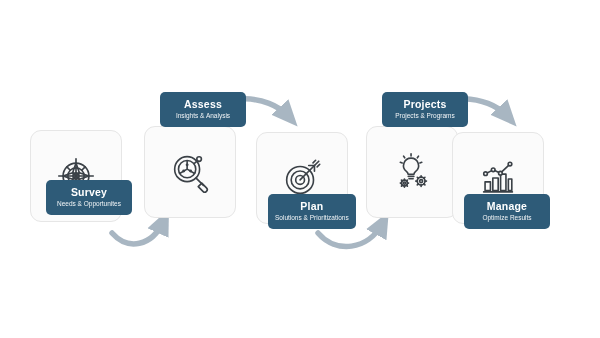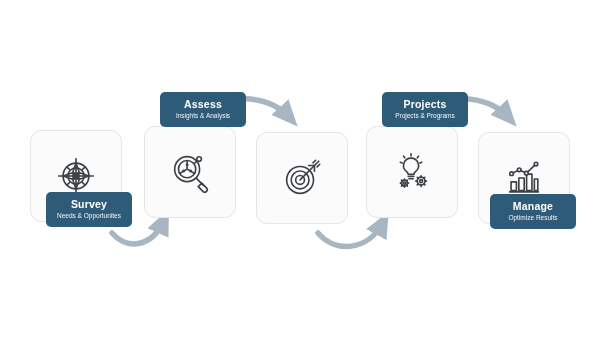--- a/index.html
+++ b/index.html
@@ -71,21 +71,21 @@
   }
   .badge-sub {
     font-size: 6.5px;
     font-weight: normal;
     line-height: 9px;
     margin-top: 1px;
     white-space: nowrap;
     color: #f2f5f7;
   }
   
-  .badge-below-left  { left: 16px;  top: 62px; }
+  .badge-below-left  { left: 16px;  top: 50px; }
   .badge-above-left  { left: 16px;  top: -34px; }
   .badge-below-mid   { left: 12px;  top: 62px; }
 </style>
 </head>
 <body>
 
 <div id="canvas">
 
   <svg id="arrow-layer" viewBox="0 0 600 338" xmlns="http://www.w3.org/2000/svg">
     <defs>
@@ -154,20 +154,24 @@
         <svg viewBox="0 0 48 48" fill="none" stroke="#3b4147" stroke-width="1.7" stroke-linecap="round" stroke-linejoin="round">
           <circle cx="22" cy="26" r="14"></circle>
           <circle cx="22" cy="26" r="9.3"></circle>
           <circle cx="22" cy="26" r="4.6"></circle>
           <path d="M22 26 L37 11"></path>
           <path d="M31 11 L37 11 L37 17"></path>
           <path d="M37 11 L41.5 6.5"></path>
           <path d="M35.5 8.2 L38.2 5.5 M39.8 12.4 L42.5 9.7"></path>
         </svg>
       </span>
+    </div>
+    <div class="badge badge-below-mid">
+      <div class="badge-title">Plan</div>
+      <div class="badge-sub">Solutions &amp; Prioritizations</div>
     </div>
   </div>
 
   <div class="step" style="left:366px; top:126px;">
     <div class="card">
       <span class="icon-wrap">
         <svg viewBox="0 0 48 48" fill="none" stroke="#3b4147" stroke-width="1.7" stroke-linecap="round" stroke-linejoin="round">
           <path d="M23 9.5 a7.8 7.8 0 0 1 4.6 14.1 c-1 0.8 -1.5 1.7 -1.5 2.8 L19.9 26.4
                    c0 -1.1 -0.5 -2 -1.5 -2.8 A7.8 7.8 0 0 1 23 9.5 Z"></path>
           <path d="M20.1 28.6 L25.9 28.6 M20.8 31 L25.2 31"></path>
@@ -188,21 +192,21 @@
           </g>
         </svg>
       </span>
     </div>
     <div class="badge badge-above-left">
       <div class="badge-title">Projects</div>
       <div class="badge-sub">Projects &amp; Programs</div>
     </div>
   </div>
 
-  <div class="step" style="left:478px; top:132px;">
+  <div class="step" style="left:452px; top:132px;">
     <div class="card">
       <span class="icon-wrap">
         <svg viewBox="0 0 48 48" fill="none" stroke="#3b4147" stroke-width="1.7" stroke-linecap="round" stroke-linejoin="round">
           <path d="M9 38.5 L39 38.5"></path>
           <rect x="10.5" y="28" width="5.6" height="9"></rect>
           <rect x="18.6" y="24" width="5.6" height="13"></rect>
           <rect x="26.7" y="20" width="5.6" height="17"></rect>
           <rect x="34.8" y="25" width="3.6" height="12"></rect>
           <path d="M11 19.5 L19 15.5 L26.5 19 L36.5 9.5"></path>
           <circle cx="11" cy="19.5" r="1.9" fill="#fbfbfb"></circle>

